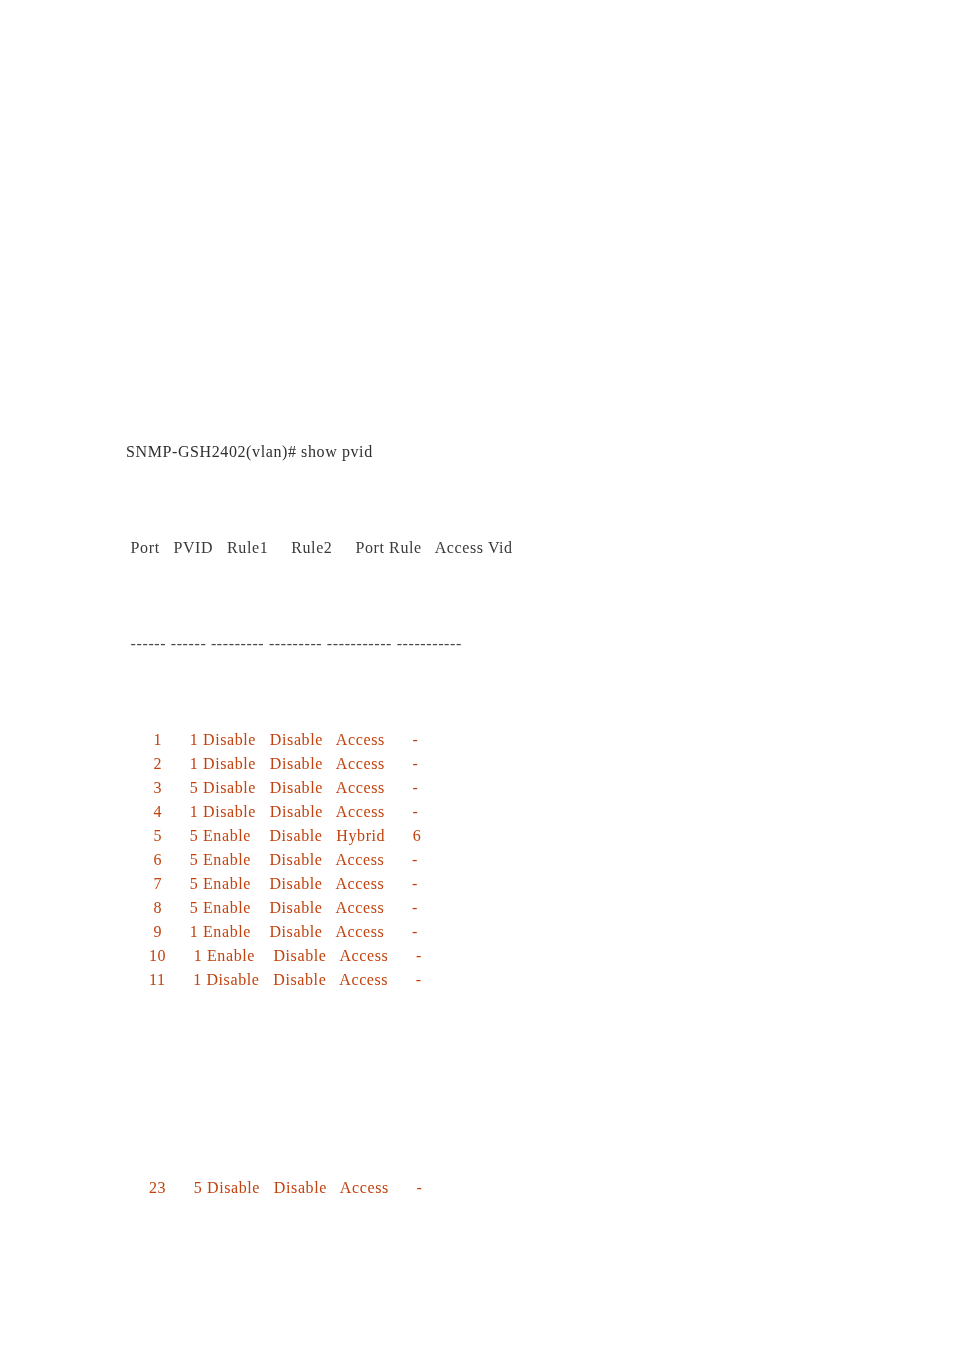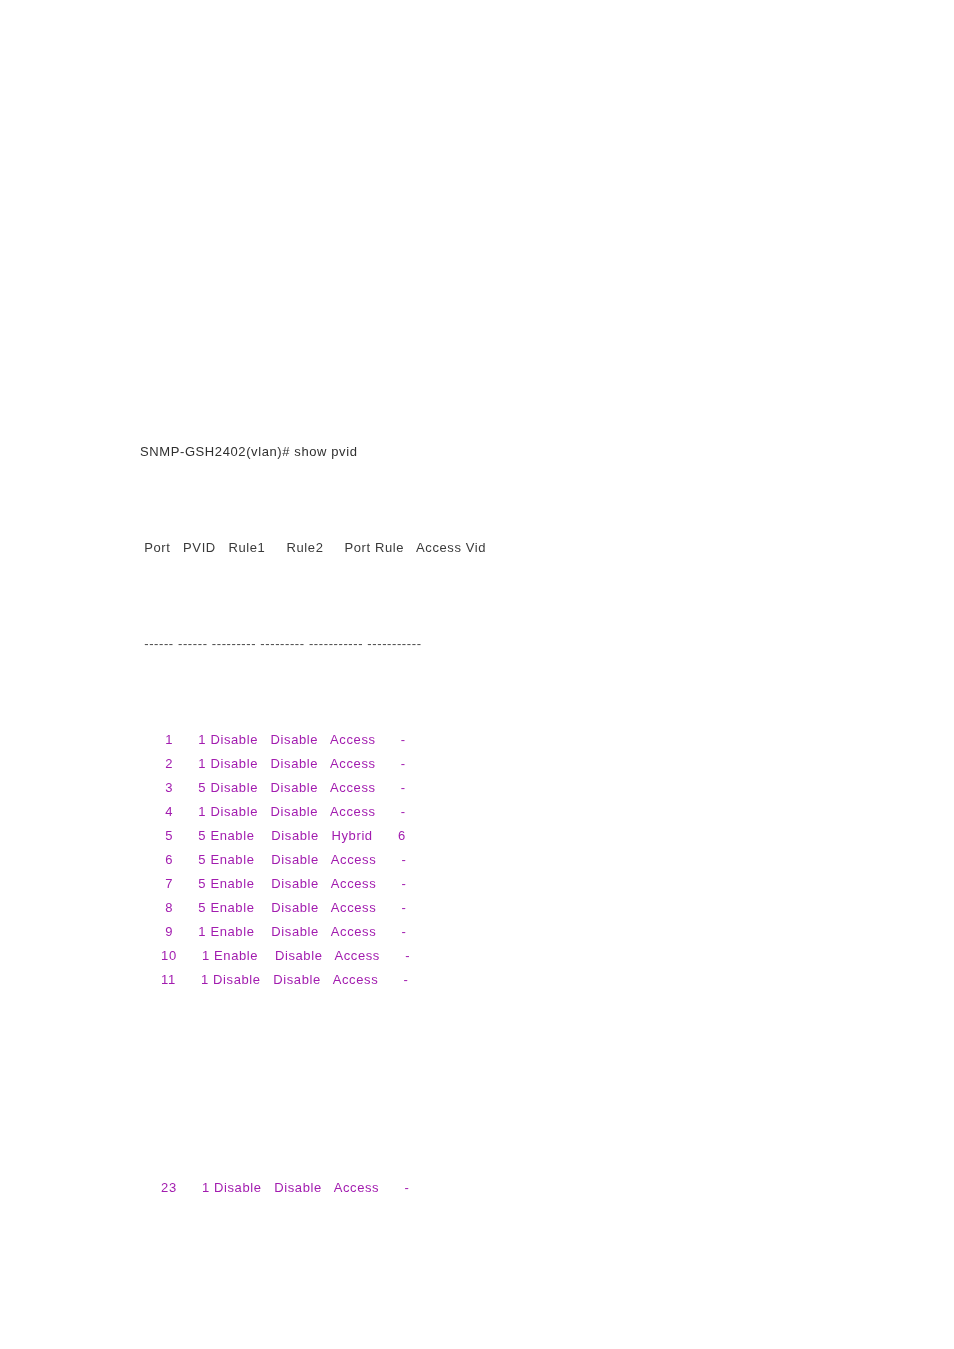--- a/index.html
+++ b/index.html
@@ -12,40 +12,40 @@
     width: 954px;
     height: 1349px;
     position: relative;
     overflow: hidden;
     font-family: "Liberation Mono", "DejaVu Sans Mono", monospace;
   }
 
   
   #console-output {
     position: absolute;
-    left: 140px;
+    left: 126px;
     top: 368px;
-    font-family: Liberation Sans, sans-serif;
-    font-size: 13px;
+    font-family: Liberation Serif, serif;
+    font-size: 16px;
     line-height: 24px;
     letter-spacing: 0.6px;
     color: #3a3a3a;
     white-space: pre;
     -webkit-font-smoothing: antialiased;
   }
 
   .line {
     white-space: pre;
     height: 24px;
   }
 
   .prompt-line { color: #2f2f2f; }
   .header-line { color: #3a3a3a; }
   .rule-line   { color: #4a4a4a; }
-  .data-line   { color: #a21caf; }
+  .data-line   { color: #c2410c; }
 
   
   .gap {
     height: 40px;
   }
 </style>
 </head>
 <body>
 
 <div id="console-output">
@@ -53,15 +53,15 @@
   <div class="line prompt-line">SNMP-GSH2402(vlan)# show pvid</div>
 
   <div class="line header-line"> Port   PVID   Rule1     Rule2     Port Rule   Access Vid</div>
 
   <div class="line rule-line"> ------ ------ --------- --------- ----------- -----------</div>
 
   <div id="rows-top"><div class="line data-line">      1      1 Disable   Disable   Access      -</div><div class="line data-line">      2      1 Disable   Disable   Access      -</div><div class="line data-line">      3      5 Disable   Disable   Access      -</div><div class="line data-line">      4      1 Disable   Disable   Access      -</div><div class="line data-line">      5      5 Enable    Disable   Hybrid      6</div><div class="line data-line">      6      5 Enable    Disable   Access      -</div><div class="line data-line">      7      5 Enable    Disable   Access      -</div><div class="line data-line">      8      5 Enable    Disable   Access      -</div><div class="line data-line">      9      1 Enable    Disable   Access      -</div><div class="line data-line">     10      1 Enable    Disable   Access      -</div><div class="line data-line">     11      1 Disable   Disable   Access      -</div></div>
 
   <div class="gap"></div>
 
-  <div id="rows-bottom"><div class="line data-line">     23      1 Disable   Disable   Access      -</div></div>
+  <div id="rows-bottom"><div class="line data-line">     23      5 Disable   Disable   Access      -</div></div>
 
 </div>
 
 </body></html>

